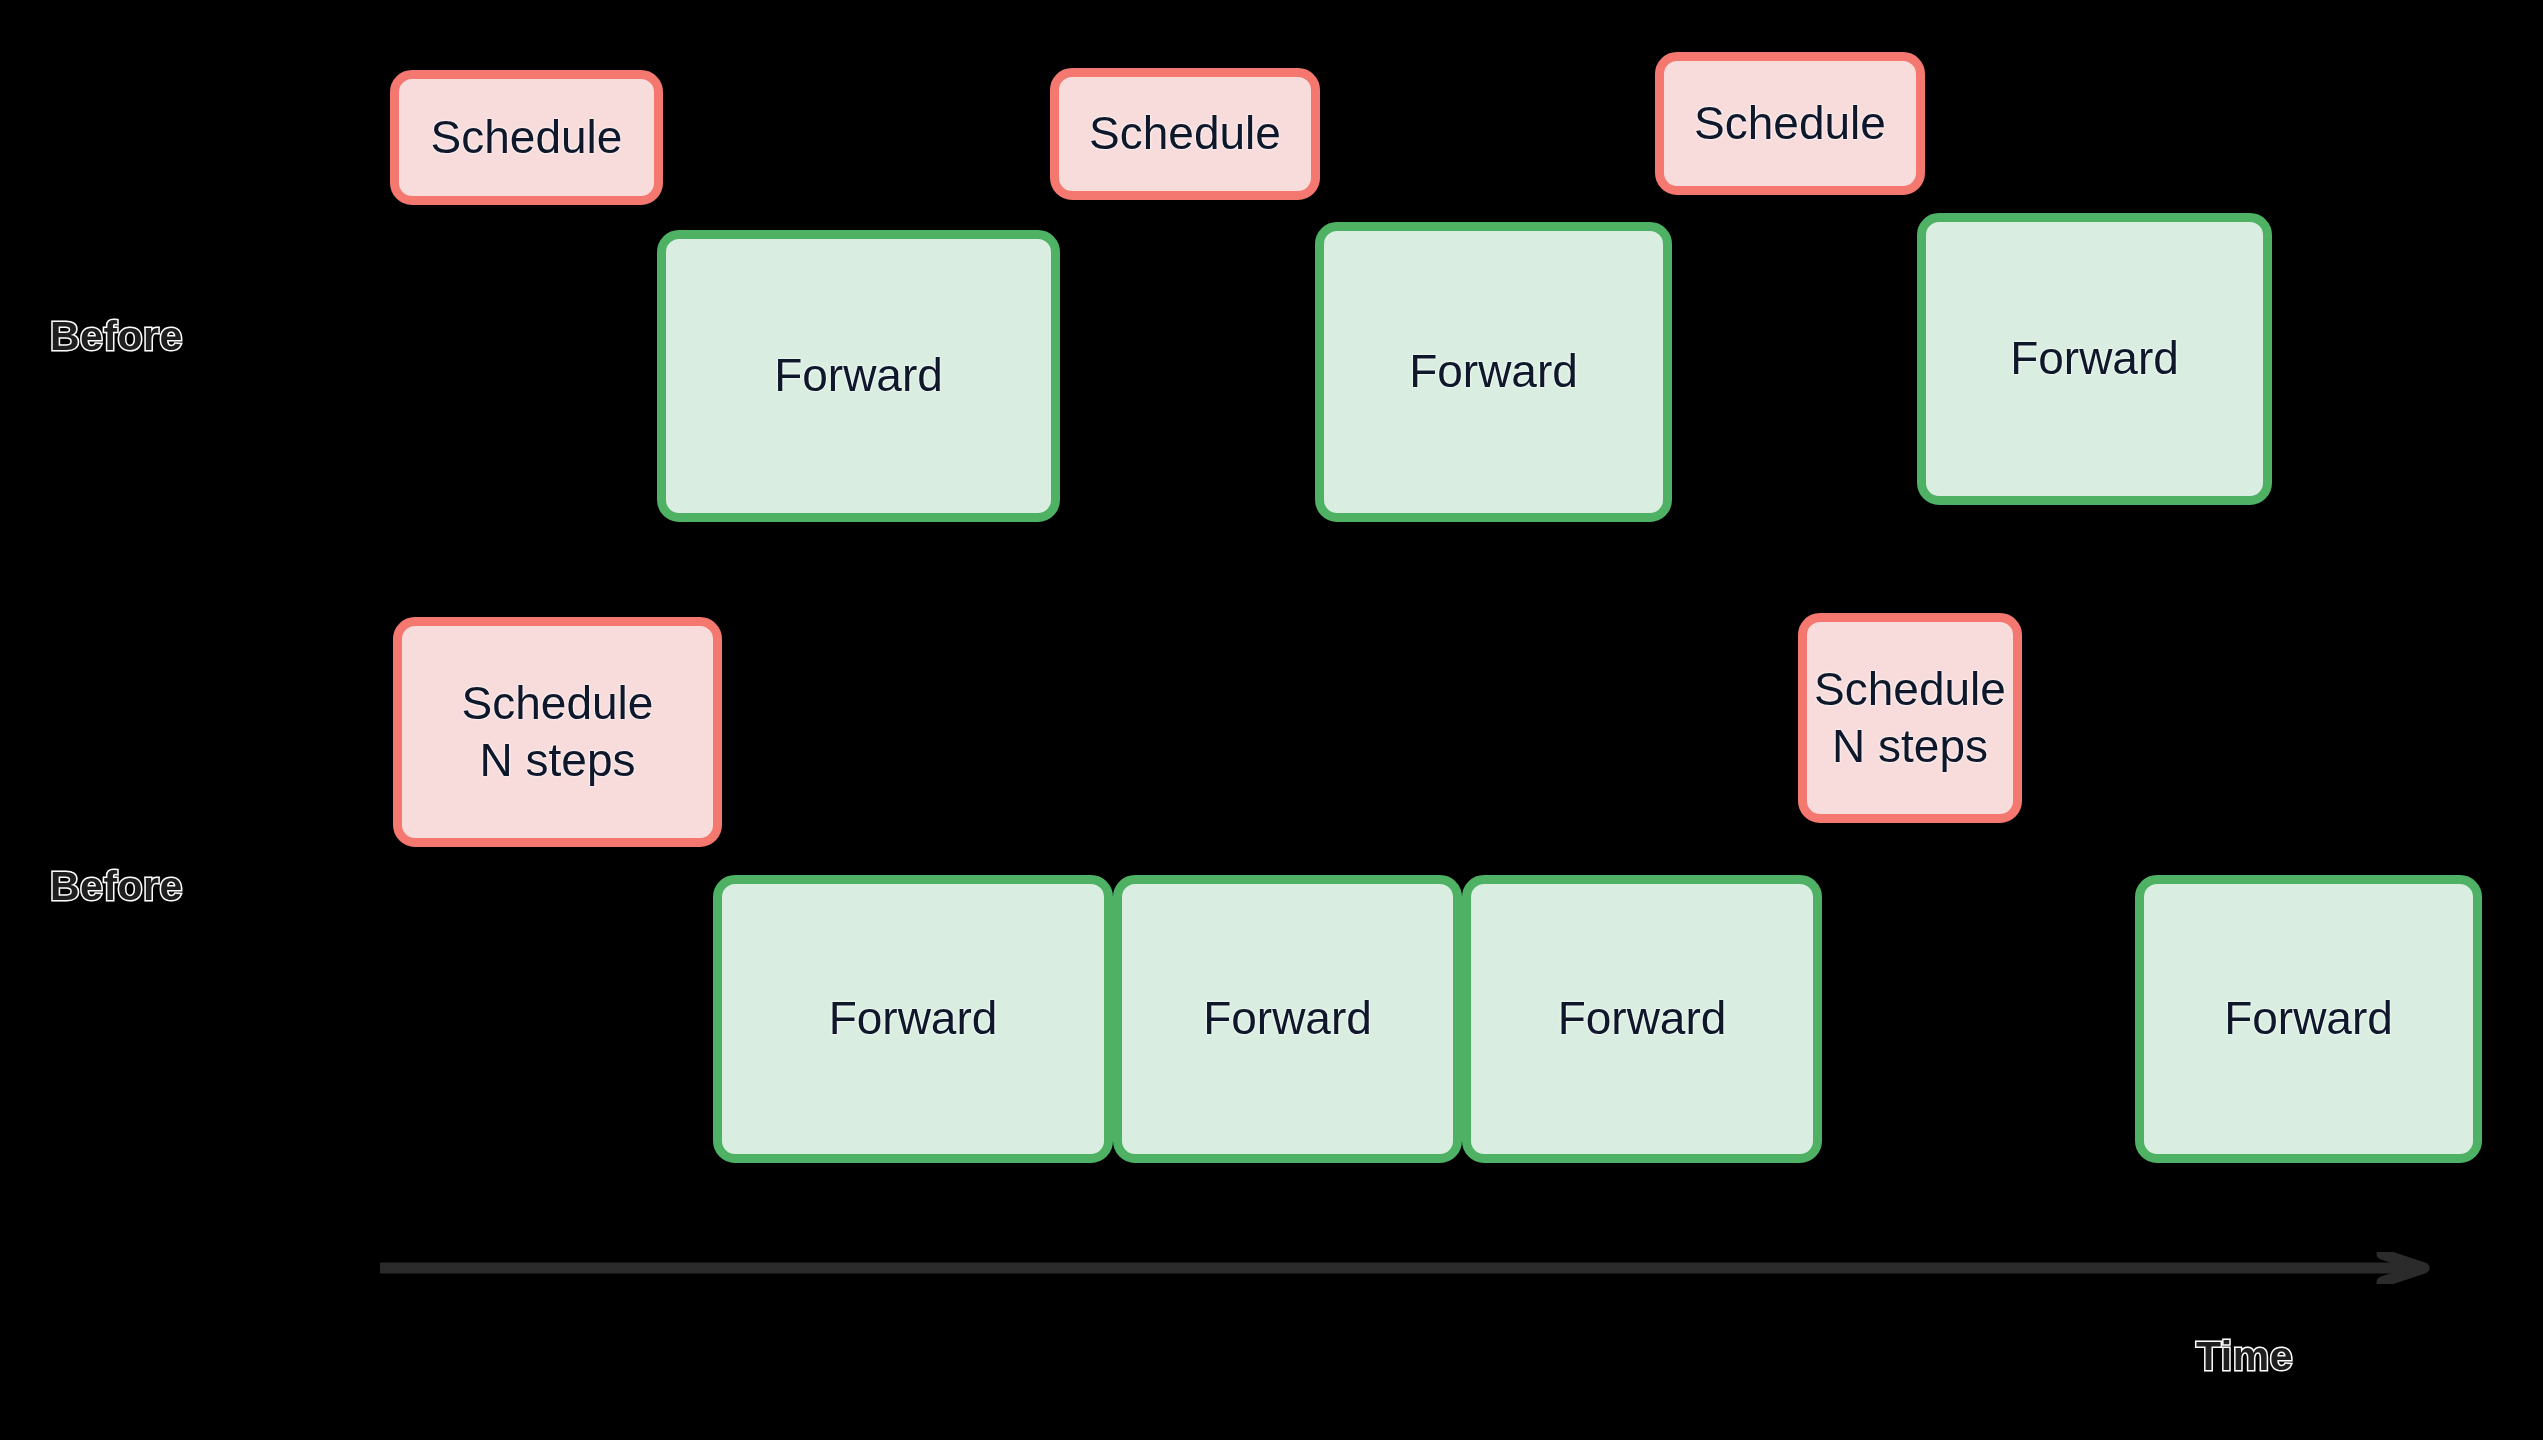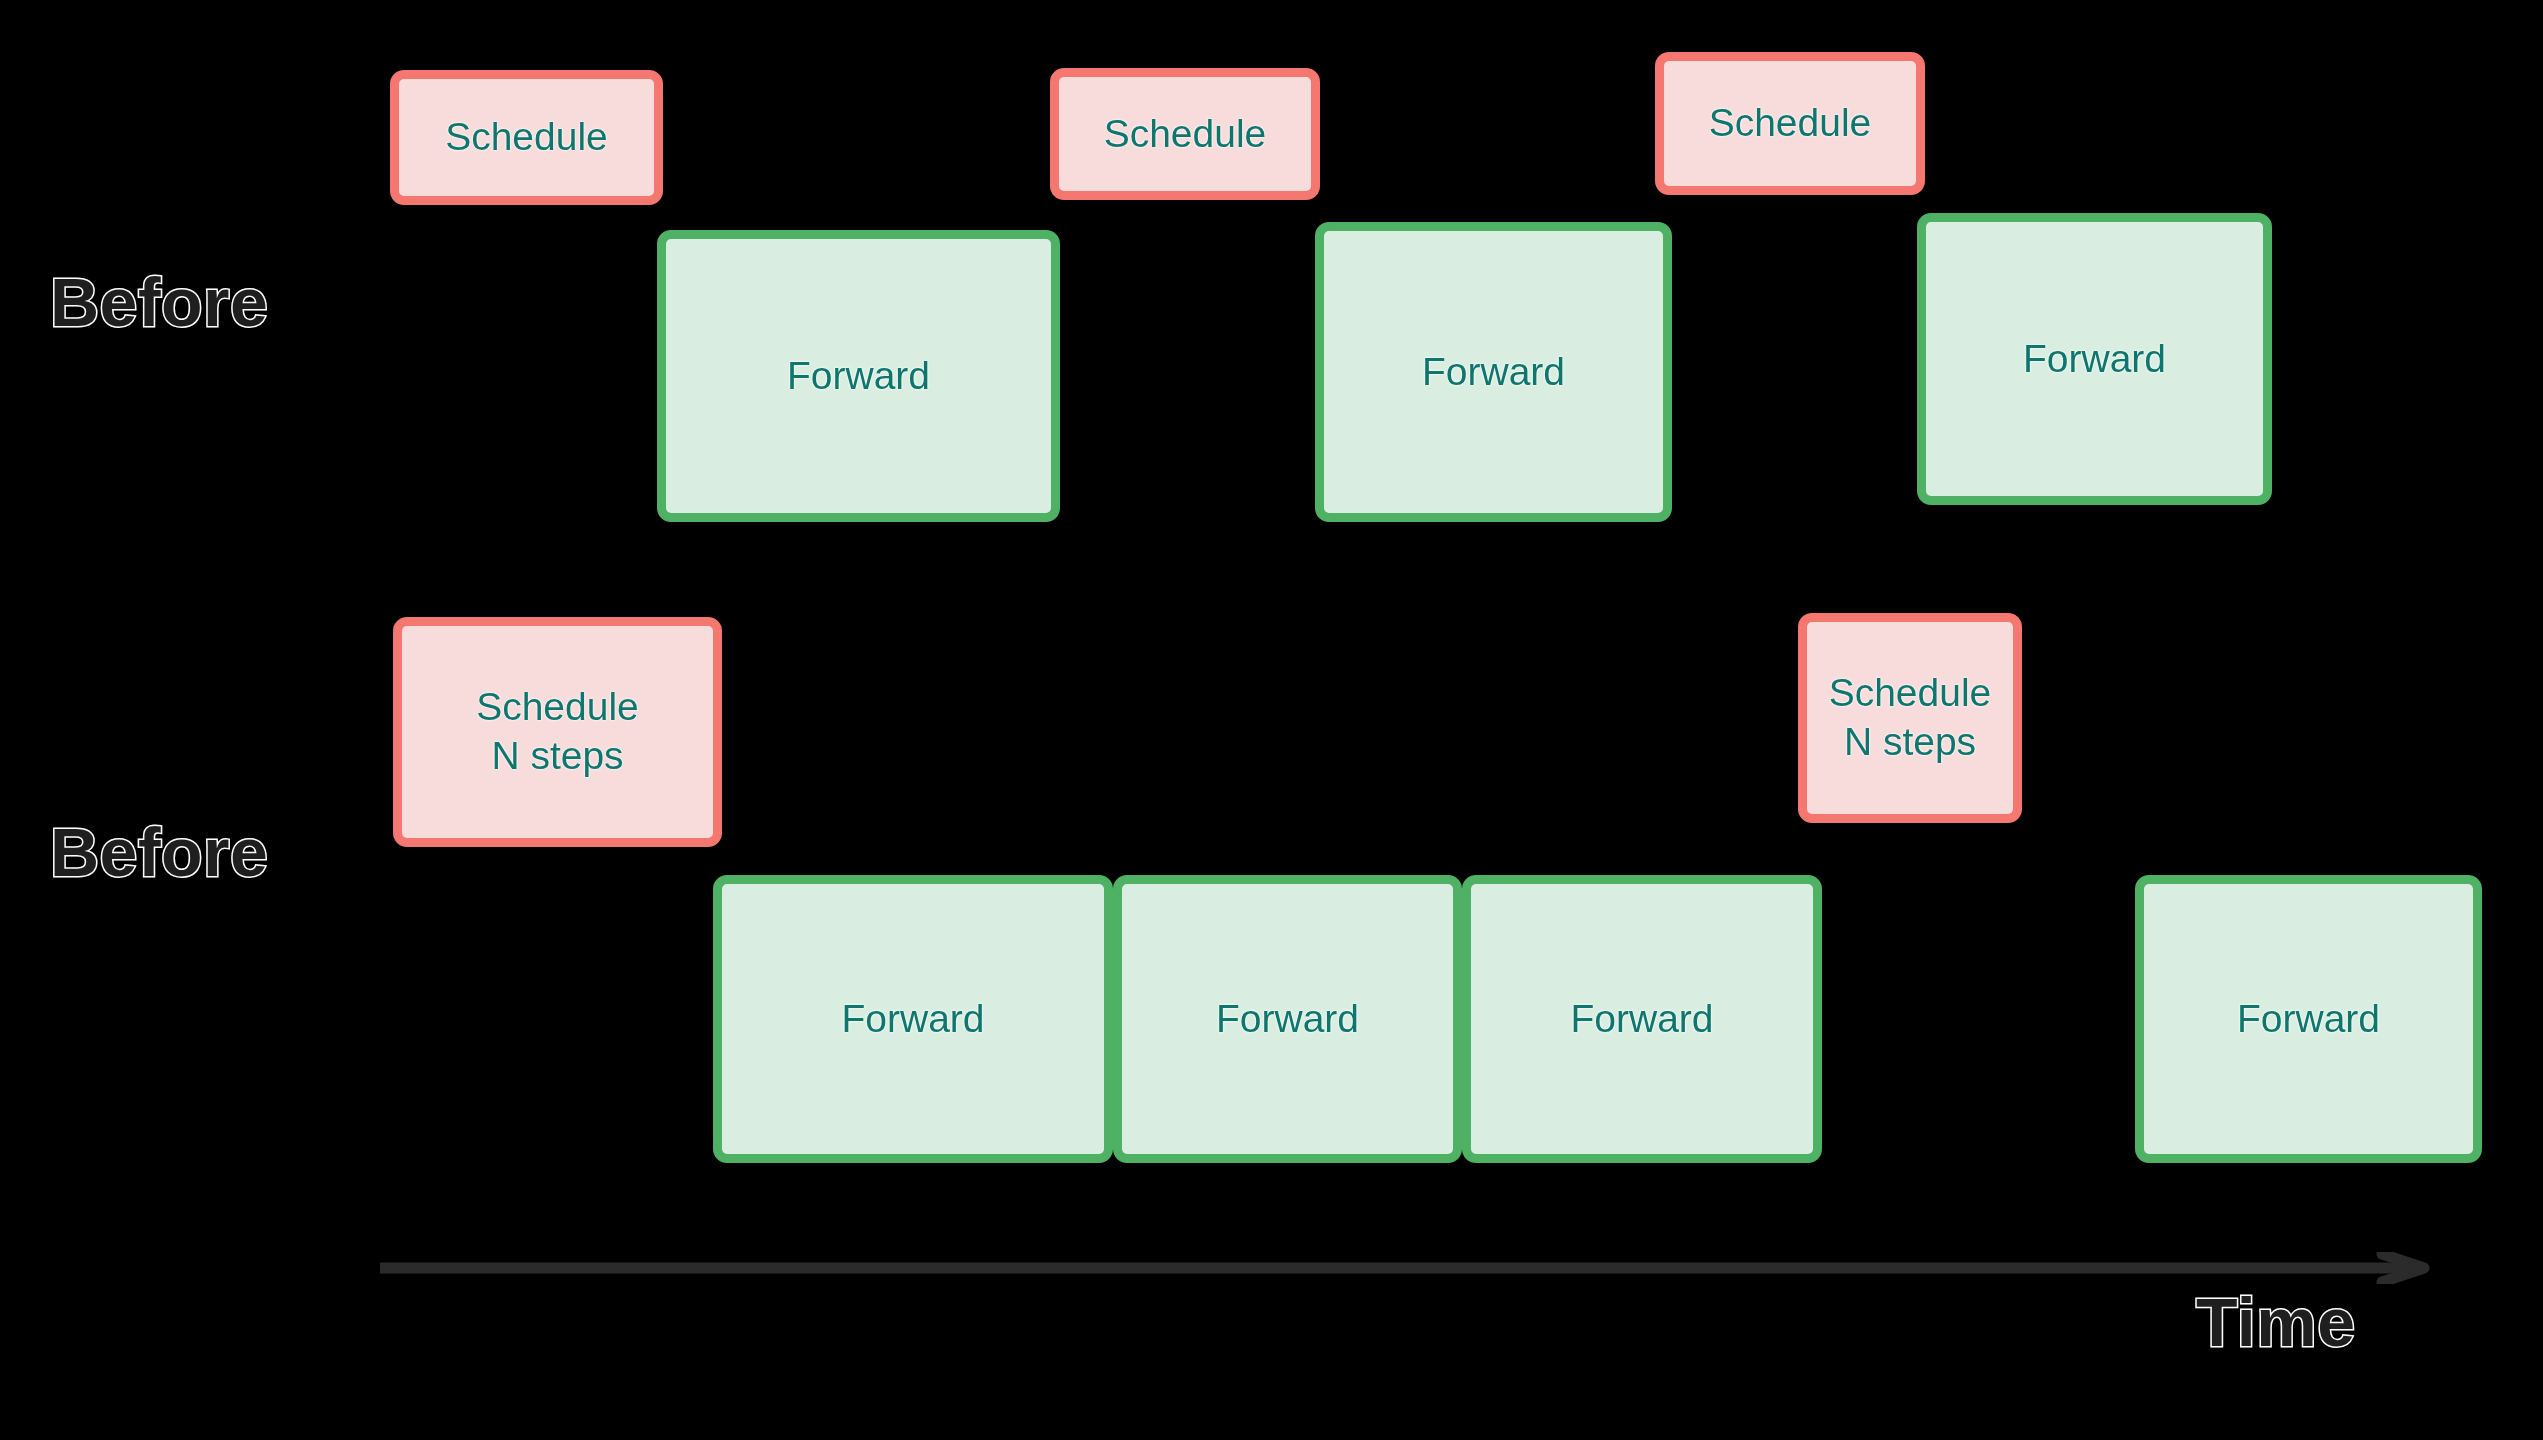--- a/index.html
+++ b/index.html
@@ -18,48 +18,49 @@
     width: 2543px;
     height: 1440px;
     background: #000000;
   }
 
   
   .row-label {
     position: absolute;
     font-family: "Liberation Sans", sans-serif;
     font-weight: 700;
-    font-size: 68px;
+    font-size: 41px;
     line-height: 1;
     color: #1f1f1f;
     -webkit-text-stroke: 3px #ffffff;
     paint-order: stroke fill;
     white-space: nowrap;
     letter-spacing: 0.5px;
+    margin-top: 48px;
   }
   #label-before { left: 50px; top: 268px; }
   #label-after  { left: 50px; top: 818px; }
   #label-time   { left: 2196px; top: 1288px; }
 
   
   .block {
     position: absolute;
     box-sizing: border-box;
     display: flex;
     align-items: center;
     justify-content: center;
     text-align: center;
-    border-radius: 14px;
+    border-radius: 22px;
     border-style: solid;
     border-width: 9px;
     font-family: "Liberation Sans", sans-serif;
     font-weight: 400;
-    font-size: 39px;
+    font-size: 46px;
     line-height: 1.25;
-    color: #0f766e;
+    color: #0f172a;
     text-shadow:
       0 0 2px rgba(255,255,255,.95),
       0 0 3px rgba(255,255,255,.75);
     white-space: pre-line;
   }
   .block.schedule {
     background: #f8dcdc;
     border-color: #f4786f;
   }
   .block.forward {

